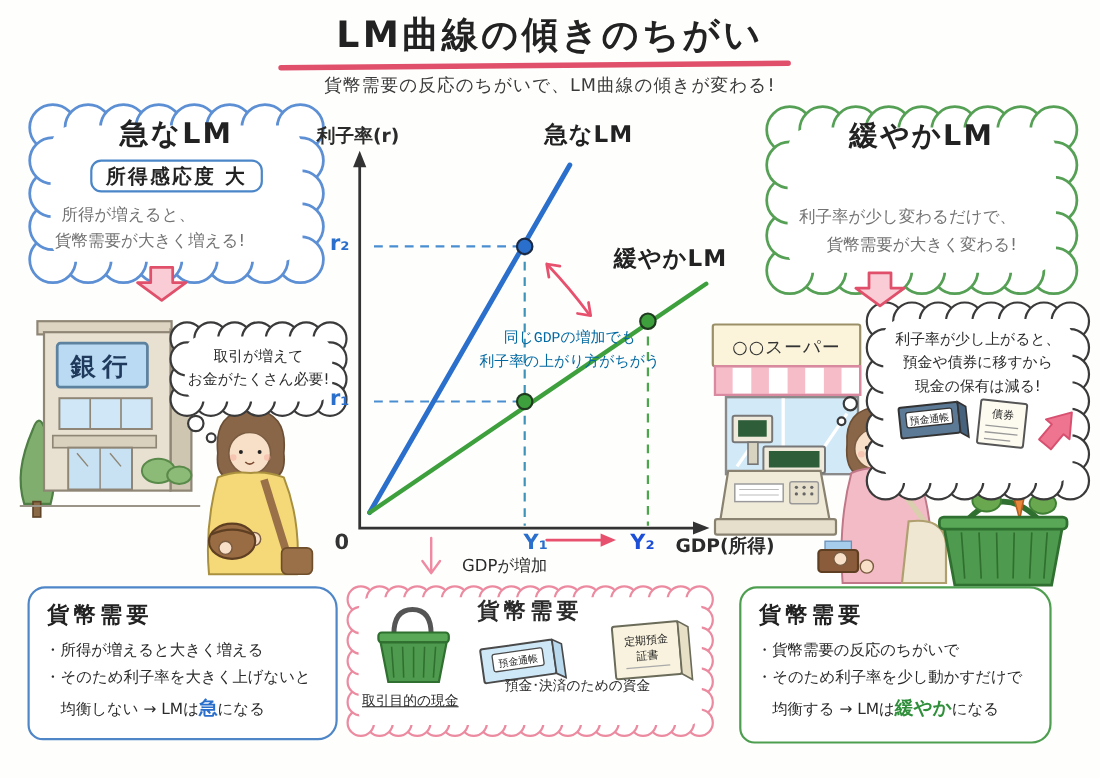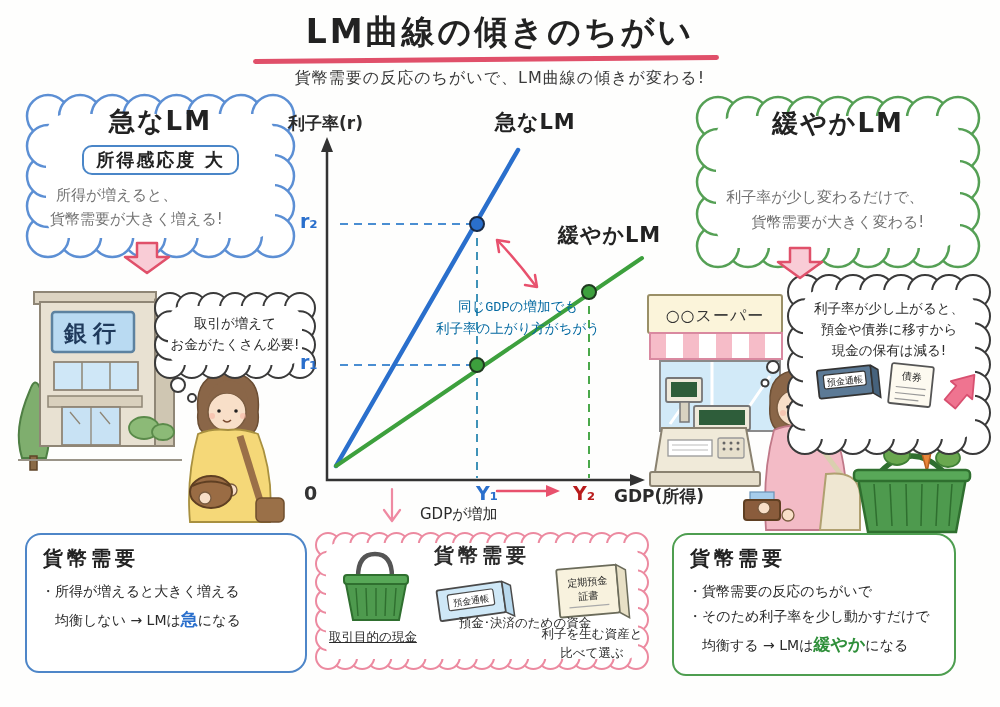--- a/index.html
+++ b/index.html
@@ -13,21 +13,21 @@
   .title{left:0;top:10px;width:1000px;text-align:center;font-size:33px;font-weight:bold;letter-spacing:3px;color:#222;}
   .underline{position:absolute;left:253px;top:57px;width:466px;height:5px;background:#e0506a;border-radius:3px;transform:rotate(-0.5deg);}
   .subtitle{left:0;top:68px;width:1000px;text-align:center;font-size:16px;letter-spacing:1px;color:#3a3a3a;}
   .cloud-title{font-size:26px;font-weight:bold;color:#222;letter-spacing:2px;}
   .badge{display:inline-block;border-radius:10px;padding:1px 12px;font-size:18px;font-weight:bold;letter-spacing:2px;color:#222;background:#fff;}
   .badge-blue{border:2.5px solid #4a86c8;}
   .badge-green{border:2.5px solid #4a9a4a;}
   .cloudline{font-size:15px;color:#737373;}
   .chart-label{font-size:21px;font-weight:bold;color:#222;letter-spacing:1px;}
   .tick{font-size:19px;font-weight:bold;text-align:center;}
-  .blue{color:#2a6fcc;}  .green{color:#b91c1c;}
+  .blue{color:#2a6fcc;}  .green{color:#1d4ed8;}
   .ann{font-size:13.5px;color:#0369a1;font-family:Liberation Mono, monospace;}
   .thought{font-size:13.5px;color:#2b2b2b;}
   .sumbox{position:absolute;background:#fff;border-radius:16px 20px 18px 14px;padding:8px 14px;box-sizing:border-box;}
   .sumbox-blue{border:2.5px solid #4e86c8;}
   .sumbox-green{border:2.5px solid #4e9e50;}
   .sumbox .bt{font-size:20px;font-weight:bold;letter-spacing:4px;color:#222;margin:2px 0 7px 2px;}
   .sumbox .bl{font-size:14px;color:#2b2b2b;line-height:1.8;white-space:nowrap;}
   .sumbox .indent{padding-left:14px;}
   .hl-blue{color:#2a6fcc;font-weight:bold;font-size:17px;}
   .hl-green{color:#2f8f3a;font-weight:bold;font-size:17px;}
@@ -392,28 +392,27 @@
 
 <div class="t thought c" style="left:160px;top:315px;width:150px;">取引が増えて</div>
 <div class="t thought c" style="left:160px;top:336px;width:150px;">お金がたくさん必要!</div>
 <div class="t thought c" style="left:800px;top:300px;width:178px;">利子率が少し上がると、</div>
 <div class="t thought c" style="left:800px;top:321px;width:178px;">預金や債券に移すから</div>
 <div class="t thought c" style="left:800px;top:342px;width:178px;">現金の保有は減る!</div>
 
 <div class="sumbox sumbox-blue" style="left:25px;top:533px;width:282px;height:140px;">
   <div class="bt">貨幣需要</div>
   <div class="bl">・所得が増えると大きく増える</div>
+  <div class="bl">・そのため利子率を大きく上げないと</div>
   <div class="bl indent"><span>均衡しない → LMは</span><span class="hl-blue">急</span><span>になる</span></div>
 </div>
 
 <div class="t c" style="left:382px;top:542px;width:200px;font-size:20px;font-weight:bold;letter-spacing:4px;">貨幣需要</div>
 <div class="t c" style="left:322px;top:629px;width:102px;font-size:12.5px;text-decoration:underline;">取引目的の現金</div>
 <div class="t c" style="left:408px;top:615px;width:138px;font-size:12.5px;margin-left:48px;">預金･決済のための資金</div>
-<div class="t c pre" style="left:532px;top:625px;width:120px;font-size:12.5px;line-height:1.5;white-space:pre-line;">利子を生む資産と
-比べて選ぶ</div>
 
 <div class="sumbox sumbox-green" style="left:672px;top:533px;width:284px;height:143px;">
   <div class="bt">貨幣需要</div>
   <div class="bl">・貨幣需要の反応のちがいで</div>
   <div class="bl">・そのため利子率を少し動かすだけで</div>
   <div class="bl indent"><span>均衡する → LMは</span><span class="hl-green">緩やか</span><span>になる</span></div>
 </div>
 
 </div>
 

